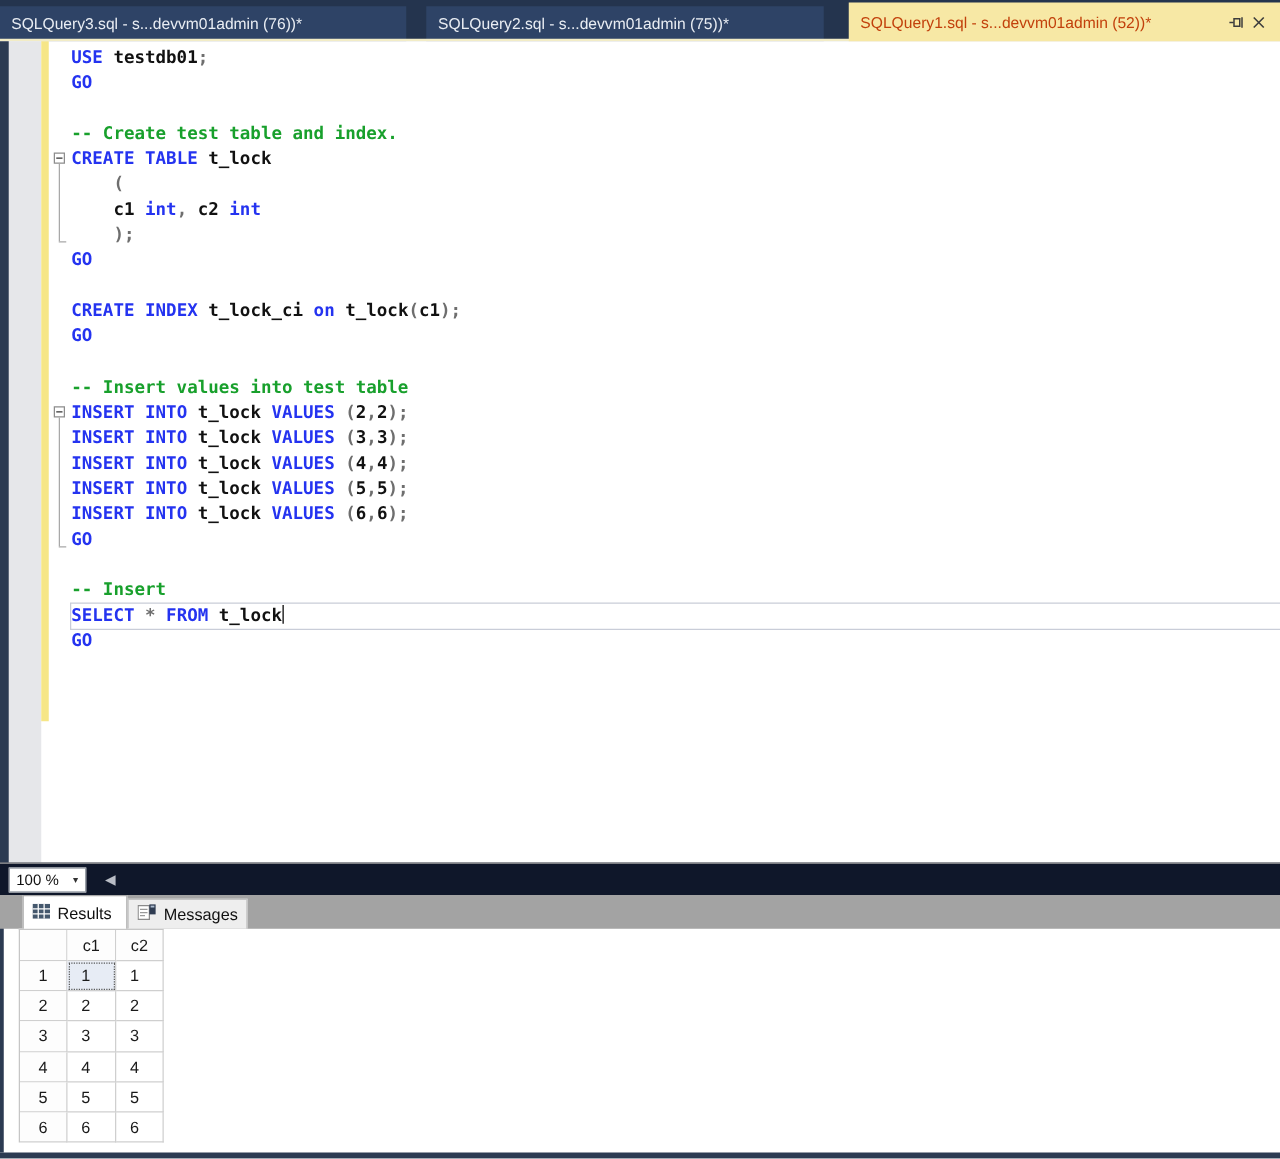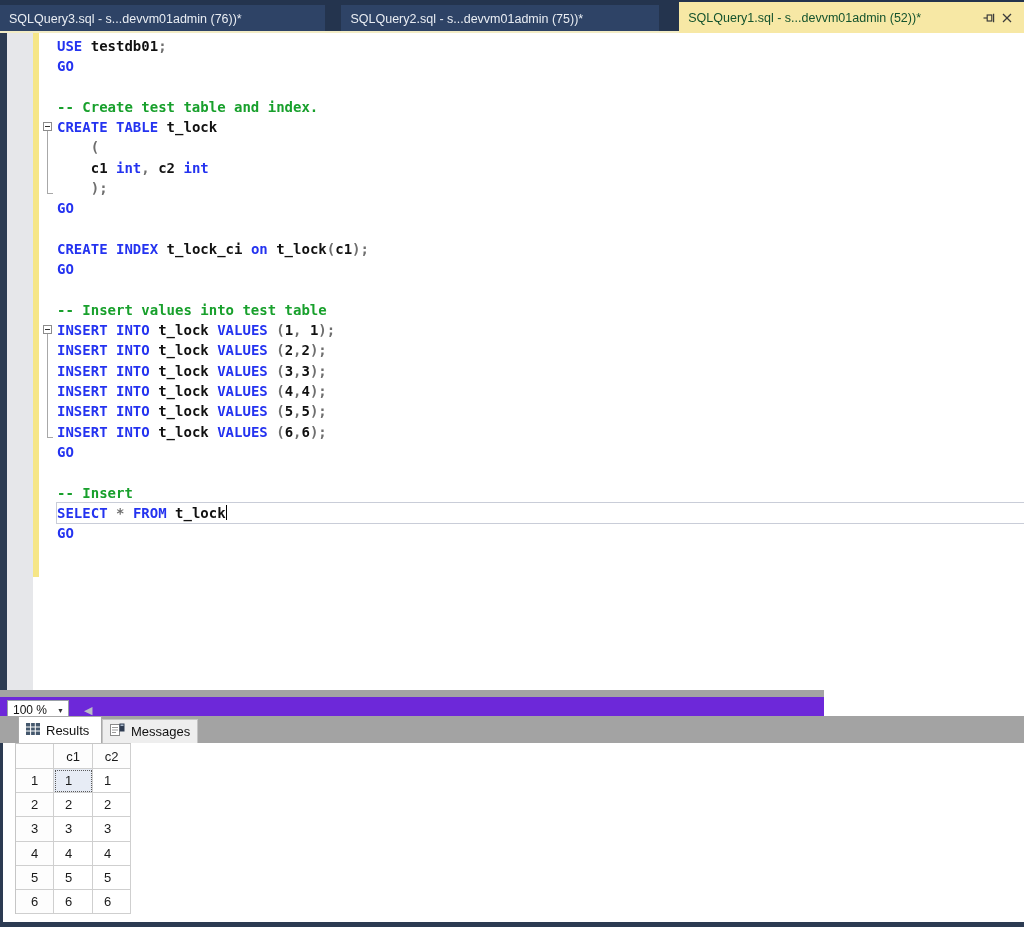--- a/index.html
+++ b/index.html
@@ -7,21 +7,21 @@
           font-family:"Liberation Sans",sans-serif;overflow:hidden;}
 
   
   .tabbar{position:absolute;left:0;top:0;width:1024px;height:33px;background:#24344e;
           display:flex;align-items:flex-end;gap:12px;}
   .tab-underline{position:absolute;left:0;top:31px;width:1024px;height:2px;background:#f2ecc6;}
   .tab{height:28px;display:flex;align-items:center;padding:0 9px;font-size:12.5px;
        color:#e9edf3;background:#2e4366;box-sizing:border-box;white-space:nowrap;overflow:hidden;}
   .tab-1{width:338px;margin-right:4px;}
   .tab-2{width:330px;margin-right:8px;align-items:center;}
-  .tab.active{background:#f7e8a5;color:#14532d;height:31px;width:358px;z-index:2;}
+  .tab.active{background:#f7e8a5;color:#c2410c;height:31px;width:358px;z-index:2;}
   .tab.active .tab-label{flex:1;}
   .tab-icon-btn{display:flex;align-items:center;justify-content:center;width:16px;height:16px;margin-left:2px;}
 
   
   .editor{position:absolute;left:0;top:33px;width:1024px;height:657px;background:#ffffff;}
   .edge-navy{position:absolute;left:0;top:33px;width:7px;height:683px;background:#2c3b52;}
   .edge-navy-thin{position:absolute;left:0;top:716px;width:3px;height:206px;background:#2c3b52;}
   .bottom-strip{position:absolute;left:0;top:922px;width:1024px;height:5px;background:#2c3b52;}
   .margin-strip{position:absolute;left:7px;top:0;width:26px;height:657px;background:#e6e7ea;}
   .change-bar{position:absolute;left:33px;top:0;width:6px;height:544px;background:#f6e687;}
@@ -36,22 +36,22 @@
   .tok-pl{color:var(--pl,#111111);}
   .caret{display:inline-block;width:1px;height:15px;background:#000;vertical-align:-2px;}
 
   .fold-box{position:absolute;left:43px;width:9px;height:9px;border:1px solid #8c8c8c;
             background:#fff;box-sizing:border-box;}
   .fold-box::after{content:"";position:absolute;left:1px;top:3px;width:5px;height:1px;background:#333;}
   .fold-vline{position:absolute;left:47px;width:1px;background:#a8a8a8;}
   .fold-tick{position:absolute;left:47px;width:6px;height:1px;background:#a8a8a8;}
 
   
-  .zoombar{position:absolute;left:0;top:690px;width:824px;height:26px;background:#6d28d9;
-           border-top:7px solid #a3a3a3;box-sizing:border-box;}
+  .zoombar{position:absolute;left:0;top:690px;width:1024px;height:26px;background:#0f172a;
+           border-top:1px solid #a3a3a3;box-sizing:border-box;}
   .zoom-combo{position:absolute;left:7px;top:3px;width:62px;height:20px;background:#fff;
               border:1px solid #9aa0a8;box-sizing:border-box;display:flex;align-items:center;
               font-size:12px;color:#111;}
   .zoom-combo .val{flex:1;padding-left:5px;}
   .zoom-combo .arr{width:15px;text-align:center;font-size:7px;color:#333;}
   .scroll-left{position:absolute;left:84px;top:5px;font-size:11px;color:#b9bdc6;line-height:16px;}
 
   
   .resultsbar{position:absolute;left:0;top:716px;width:1024px;height:27px;background:#a3a3a3;}
   .rtab{position:absolute;display:flex;align-items:center;gap:6px;font-size:13px;color:#111;
@@ -117,21 +117,20 @@
         <div class="code-line"><span class="tok-kw">CREATE</span><span class="tok-pl"> </span><span class="tok-kw">TABLE</span><span class="tok-pl"> t_lock</span></div>
         <div class="code-line"><span class="tok-pl">    </span><span class="tok-op">(</span></div>
         <div class="code-line"><span class="tok-pl">    c1 </span><span class="tok-kw">int</span><span class="tok-op">,</span><span class="tok-pl"> c2 </span><span class="tok-kw">int</span></div>
         <div class="code-line"><span class="tok-pl">    </span><span class="tok-op">);</span></div>
         <div class="code-line"><span class="tok-kw">GO</span></div>
         <div class="code-line"></div>
         <div class="code-line"><span class="tok-kw">CREATE</span><span class="tok-pl"> </span><span class="tok-kw">INDEX</span><span class="tok-pl"> t_lock_ci </span><span class="tok-kw">on</span><span class="tok-pl"> t_lock</span><span class="tok-op">(</span><span class="tok-pl">c1</span><span class="tok-op">);</span></div>
         <div class="code-line"><span class="tok-kw">GO</span></div>
         <div class="code-line"></div>
         <div class="code-line"><span class="tok-cm">-- Insert values into test table</span></div>
-        <div class="code-line"><span class="tok-kw">INSERT</span><span class="tok-pl"> </span><span class="tok-kw">INTO</span><span class="tok-pl"> t_lock </span><span class="tok-kw">VALUES</span><span class="tok-pl"> </span><span class="tok-op">(</span><span class="tok-pl">1</span><span class="tok-op">,</span><span class="tok-pl"> 1</span><span class="tok-op">);</span></div>
         <div class="code-line"><span class="tok-kw">INSERT</span><span class="tok-pl"> </span><span class="tok-kw">INTO</span><span class="tok-pl"> t_lock </span><span class="tok-kw">VALUES</span><span class="tok-pl"> </span><span class="tok-op">(</span><span class="tok-pl">2</span><span class="tok-op">,</span><span class="tok-pl">2</span><span class="tok-op">);</span></div>
         <div class="code-line"><span class="tok-kw">INSERT</span><span class="tok-pl"> </span><span class="tok-kw">INTO</span><span class="tok-pl"> t_lock </span><span class="tok-kw">VALUES</span><span class="tok-pl"> </span><span class="tok-op">(</span><span class="tok-pl">3</span><span class="tok-op">,</span><span class="tok-pl">3</span><span class="tok-op">);</span></div>
         <div class="code-line"><span class="tok-kw">INSERT</span><span class="tok-pl"> </span><span class="tok-kw">INTO</span><span class="tok-pl"> t_lock </span><span class="tok-kw">VALUES</span><span class="tok-pl"> </span><span class="tok-op">(</span><span class="tok-pl">4</span><span class="tok-op">,</span><span class="tok-pl">4</span><span class="tok-op">);</span></div>
         <div class="code-line"><span class="tok-kw">INSERT</span><span class="tok-pl"> </span><span class="tok-kw">INTO</span><span class="tok-pl"> t_lock </span><span class="tok-kw">VALUES</span><span class="tok-pl"> </span><span class="tok-op">(</span><span class="tok-pl">5</span><span class="tok-op">,</span><span class="tok-pl">5</span><span class="tok-op">);</span></div>
         <div class="code-line"><span class="tok-kw">INSERT</span><span class="tok-pl"> </span><span class="tok-kw">INTO</span><span class="tok-pl"> t_lock </span><span class="tok-kw">VALUES</span><span class="tok-pl"> </span><span class="tok-op">(</span><span class="tok-pl">6</span><span class="tok-op">,</span><span class="tok-pl">6</span><span class="tok-op">);</span></div>
         <div class="code-line"><span class="tok-kw">GO</span></div>
         <div class="code-line"></div>
         <div class="code-line"><span class="tok-cm">-- Insert</span></div>
         <div class="code-line current"><span class="tok-kw">SELECT</span><span class="tok-pl"> </span><span class="tok-op">*</span><span class="tok-pl"> </span><span class="tok-kw">FROM</span><span class="tok-pl"> t_lock</span><span class="caret"></span></div>
         <div class="code-line"><span class="tok-kw">GO</span></div>

